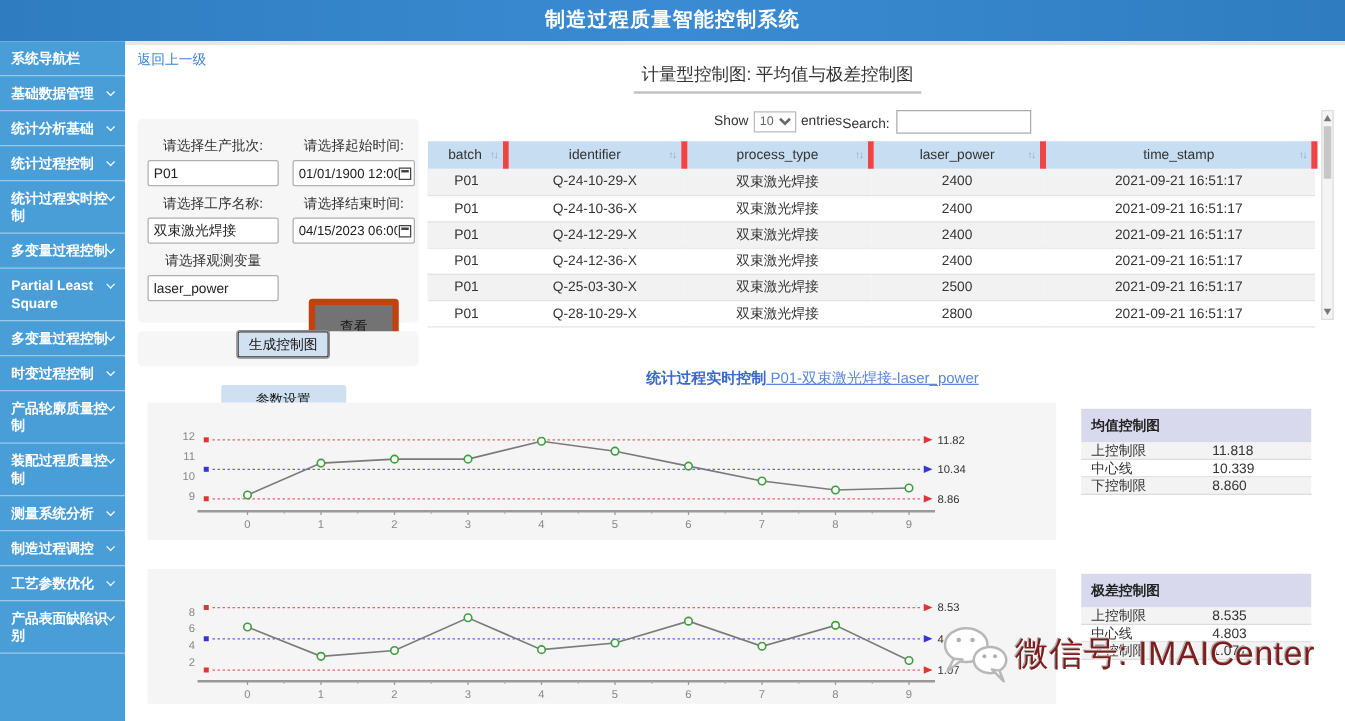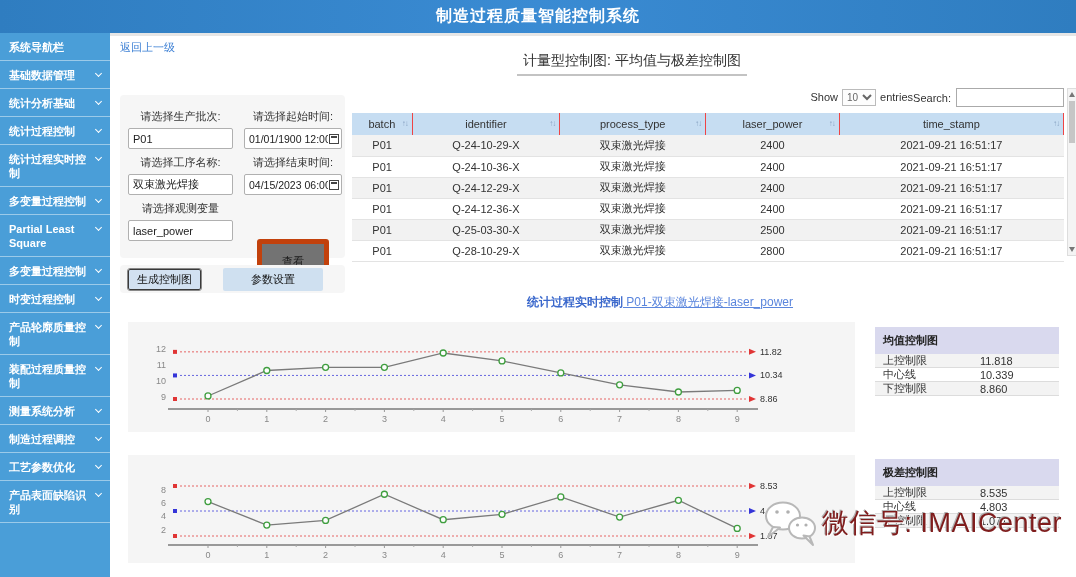--- a/index.html
+++ b/index.html
@@ -3,21 +3,21 @@
 <meta charset="utf-8">
 <style>
   * { margin:0; padding:0; box-sizing:border-box; }
   html,body { width:1076px; height:577px; overflow:hidden; background:#fff;
     font-family:"Liberation Sans","DejaVu Sans",sans-serif; }
   .topbar { height:33px; background:linear-gradient(90deg,#2f7dc0,#3a8bd3 50%,#2f7dc0);
     display:flex; align-items:center; justify-content:center; }
   .topbar h1 { color:#fff; font-size:16px; font-weight:bold; letter-spacing:1px; }
   .layout { display:flex; height:544px; }
   
-  .sidebar { width:110px; background:#4a9ed8; height:100%; flex:none; }
+  .sidebar { width:100px; background:#4a9ed8; height:100%; flex:none; }
   .sb-item { display:flex; justify-content:space-between; align-items:flex-start;
     padding:7px 9px 6px 9px; border-bottom:1px solid rgba(255,255,255,.45);
     color:#fff; font-size:11px; font-weight:bold; cursor:pointer; min-height:28px; }
   .sb-label { line-height:14px; }
   .chevron { width:5px; height:5px; border-right:1.5px solid #fff; border-bottom:1.5px solid #fff;
     transform:rotate(45deg); margin-top:3px; flex:none; }
   
   .main { position:relative; flex:1; background:#fff; box-shadow:inset 0 3px 0 #e6e6e6; }
   .back-link { position:absolute; left:10px; top:7px; font-size:11px; color:#3b7fd4;
     text-decoration:none; cursor:pointer; }
@@ -36,37 +36,37 @@
     font-size:10.5px; color:#222; display:flex; align-items:center; padding:0 2px 0 4px;
     white-space:nowrap; overflow:hidden; cursor:pointer; }
   .f-date .dtxt { overflow:hidden; flex:1; }
   .cal-icon { width:10px; height:10px; border:1px solid #444; position:relative; flex:none; margin-left:1px; }
   .cal-icon::before { content:""; position:absolute; left:1px; right:1px; top:1px; height:2px; background:#444; }
   .view-btn { background:#737373; border:5px solid #c2410c; border-radius:3px; font-size:11px;
     color:#1a1a1a; padding:10px 20px; cursor:pointer; margin:19px auto 0; display:block;
     font-family:"Liberation Sans","DejaVu Sans",sans-serif; }
   
   .actions-panel { position:absolute; left:10px; top:232px; width:225px; height:28px;
-    background:#f6f6f6; border-radius:4px; display:flex; align-items:center; gap:22px; padding-left:8px; }
+    background:#f6f6f6; border-radius:4px; display:flex; align-items:center; gap:22px; padding-left:8px;flex-direction:column; }
   .generate-btn { background:#d2e1f1; border:1.5px solid #3a3a3a; outline:1px solid #888;
     border-radius:2px; font-size:11px; padding:2px 8px; cursor:pointer; color:#111;
     font-family:"Liberation Sans","DejaVu Sans",sans-serif; }
   .params-btn { background:#cfe0f0; border:none; border-radius:2px; font-size:11px;
     padding:4px 28px; cursor:pointer; color:#111;
     font-family:"Liberation Sans","DejaVu Sans",sans-serif; }
   
   .table-area { position:absolute; left:242px; top:55px; width:712px; }
-  .table-controls { display:flex; justify-content:flex-end; align-items:center;
+  .table-controls { display:flex; justify-content:center; align-items:center;
     font-size:11px; color:#333; margin-bottom:6px; }
   .show-group select { font-size:10px; border:1px solid #bbb; background:#fdfdfd; color:#666;
     margin:0 4px; height:17px; }
   .search-group input { width:108px; height:19px; border:1px solid #aaa; margin-left:5px; }
   table.data-table { width:100%; border-collapse:collapse; font-size:11px; color:#333; }
   .data-table th { background:#c6ddf2; height:22px; font-weight:normal; position:relative;
-    border-right:1px solid #ef4444; cursor:pointer; }
+    border-right:5px solid #ef4444; cursor:pointer; }
   .sort-icon { position:absolute; right:4px; top:6px; font-size:8px; color:#8aa4c4; letter-spacing:-1px; }
   .data-table td { height:21px; text-align:center; border-bottom:1px solid #e3e3e3; }
   .data-table tbody tr:nth-child(odd) { background:#f2f2f2; }
   .data-table tbody tr:nth-child(even) { background:#fff; }
   
   .table-scrollbar { position:absolute; left:957px; top:55px; width:10px; height:168px;
     background:#f4f4f4; border:1px solid #ddd; cursor:pointer; }
   .sb-arrow-up, .sb-arrow-down { position:absolute; left:1px; width:0; height:0;
     border-left:3.5px solid transparent; border-right:3.5px solid transparent; }
   .sb-arrow-up { top:3px; border-bottom:5px solid #777; }

